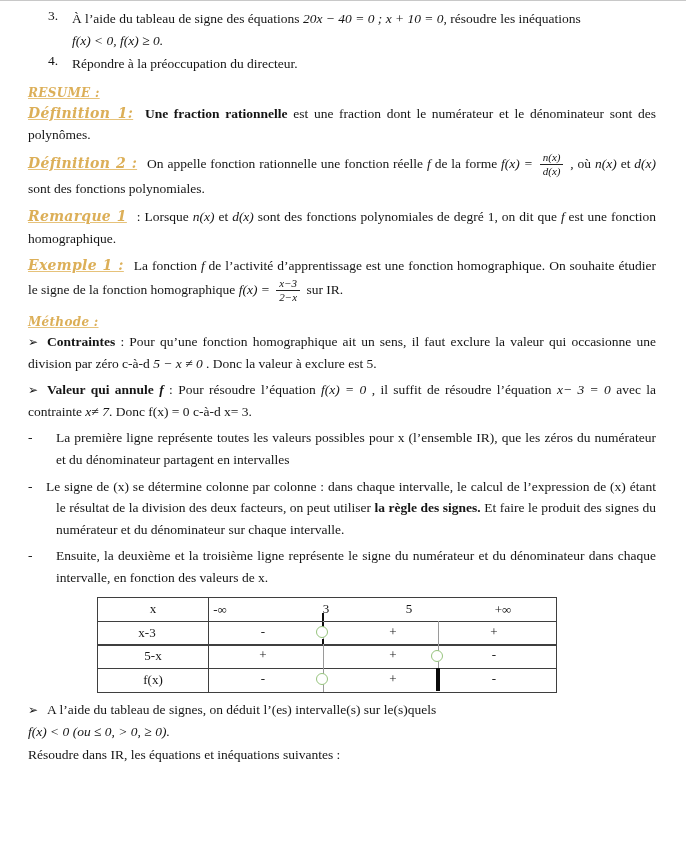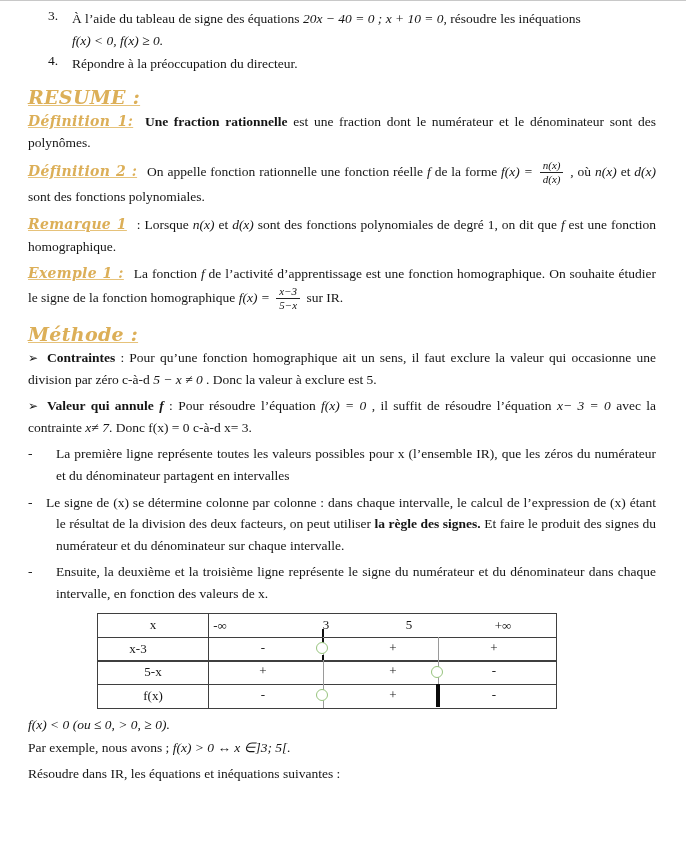--- a/index.html
+++ b/index.html
@@ -10,21 +10,21 @@
     font-family:"Liberation Serif",serif;font-size:13.5px;color:#151515;
   }
   .top-hairline{position:absolute;top:0;left:0;right:0;height:1px;background:#c8c8c8;}
   p{margin:0 0 5px;text-align:justify;line-height:1.6;}
   .m{font-style:italic;}
   .bold{font-weight:bold;}
   .gold{
     color:#DCAF58;font-family:"DejaVu Serif",serif;font-style:italic;font-weight:bold;
     text-decoration:underline;text-decoration-color:#E6C27A;letter-spacing:.3px;
   }
-  .gold-block{font-size:19px;display:inline-block;margin:6px 0 2px;}
+  .gold-block{font-size:12px;display:inline-block;margin:6px 0 2px;}
   .gold-inline{font-size:14px;margin-right:6px;}
   .li{position:relative;padding-left:44px;margin-bottom:2px;}
   .li .num{position:absolute;left:20px;}
   .arrow{font-family:"DejaVu Sans",sans-serif;font-size:12px;margin-right:9px;}
   .dashp{padding-left:28px;text-indent:-28px;}
   .dashp .dash{display:inline-block;width:28px;text-indent:0;}
   .dash3 .dash{width:18px;}
   .frac{display:inline-block;text-align:center;vertical-align:middle;font-size:11px;line-height:1.2;margin:0 3px;font-style:italic;}
   .frac .fn{display:block;border-bottom:1px solid #222;padding:0 3px;}
   .frac .fd{display:block;padding:0 3px;}
@@ -81,21 +81,21 @@
   <p>
     <span class="gold gold-inline">Remarque 1</span><span> : </span>
     <span>Lorsque </span><span class="m">n(x)</span><span> et </span><span class="m">d(x)</span><span> sont des fonctions polynomiales de degré 1, on dit que </span><span class="m">f</span><span> est une fonction homographique.</span>
   </p>
 
   
   <p>
     <span class="gold gold-inline">Exemple 1 :</span>
     <span>La fonction </span><span class="m">f</span><span> de l’activité d’apprentissage est une fonction homographique. On souhaite étudier le signe de la fonction homographique </span>
     <span class="m">f(x) =</span>
-    <span class="frac"><span class="fn">x−3</span><span class="fd">5−x</span></span><span> sur IR.</span>
+    <span class="frac"><span class="fn">x−3</span><span class="fd">2−x</span></span><span> sur IR.</span>
   </p>
 
   
   <span class="gold gold-block">Méthode :</span>
 
   
   <p>
     <span class="arrow">➢</span><span class="bold">Contraintes</span><span> : Pour qu’une fonction homographique ait un sens, il faut exclure la valeur qui occasionne une division par zéro c-à-d </span><span class="m">5 − x ≠ 0</span><span> . Donc la valeur à exclure est 5.</span>
   </p>
 
@@ -138,42 +138,42 @@
     <div class="vthin" style="left:339.5px;top:46.5px;height:23.5px;"></div>
     <div class="zcircle" style="left:333.4px;top:52px;"></div>
     <div class="zbar" style="left:338.2px;top:70.5px;height:23px;"></div>
 
     <span class="tl" style="left:55px;top:4px;">x</span>
     <span class="tl" style="left:122px;top:5px;">-∞</span>
     <span class="tl" style="left:228px;top:4px;">3</span>
     <span class="tl" style="left:311px;top:4px;">5</span>
     <span class="tl" style="left:405px;top:5px;">+∞</span>
 
-    <span class="tl" style="left:40px;top:28px;">x-3</span>
+    <span class="tl" style="left:49px;top:28px;">x-3</span>
     <span class="tl" style="left:165px;top:27px;">-</span>
     <span class="tl" style="left:295px;top:27px;">+</span>
     <span class="tl" style="left:396px;top:27px;">+</span>
 
     <span class="tl" style="left:55px;top:51.5px;">5-x</span>
     <span class="tl" style="left:165px;top:50.5px;">+</span>
     <span class="tl" style="left:295px;top:50.5px;">+</span>
     <span class="tl" style="left:396px;top:50.5px;">-</span>
 
     <span class="tl it" style="left:55px;top:75px;">f(x)</span>
     <span class="tl" style="left:165px;top:74px;">-</span>
     <span class="tl" style="left:295px;top:74px;">+</span>
     <span class="tl" style="left:396px;top:74px;">-</span>
   </div>
 
   
+  <p style="margin-bottom:2px;">
+    <span class="arrow">➢</span><span>A l’aide du tableau de signes, on déduit l’(es) intervalle(s) sur le(s)quels</span>
+  </p>
   <p class="conc-math" style="margin-bottom:2px;">
     <span class="m">f(x)  &lt; 0 (ou  ≤ 0, &gt; 0, ≥ 0).</span>
-  </p>
-  <p>
-    <span>Par exemple, nous avons ; </span><span class="m">f(x) &gt; 0 ↔ x ∈]3; 5[.</span>
   </p>
 
   
   <p><span>Résoudre dans IR, les équations et inéquations suivantes :</span></p>
 
   
   
 
   
   

